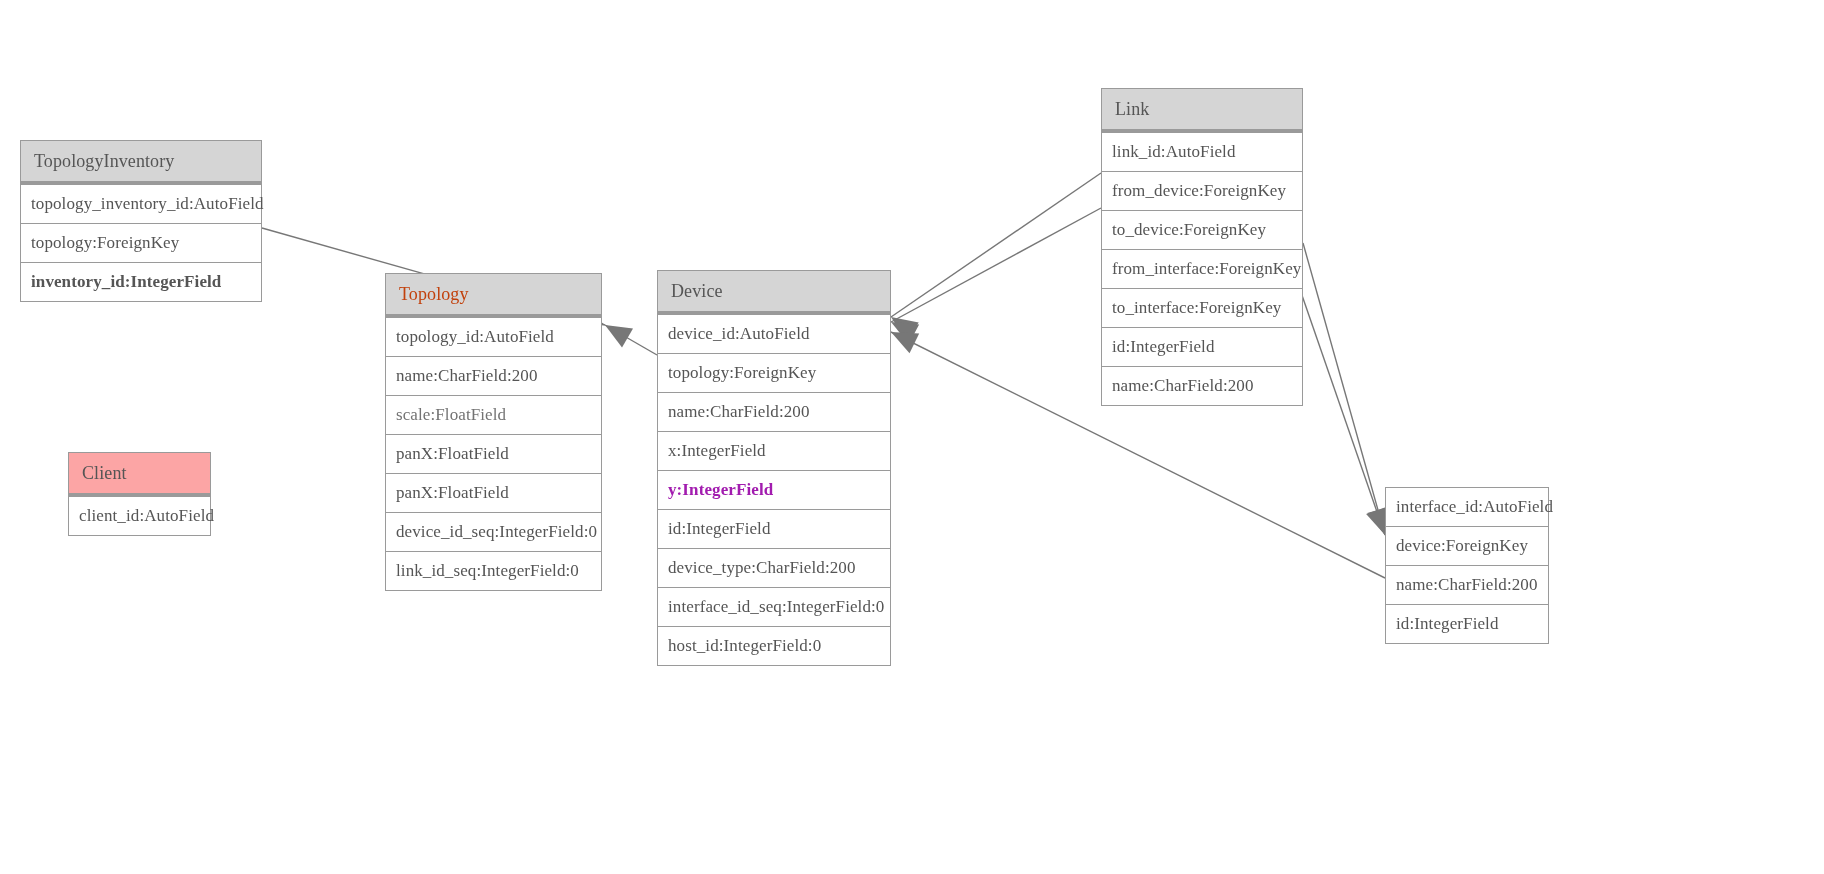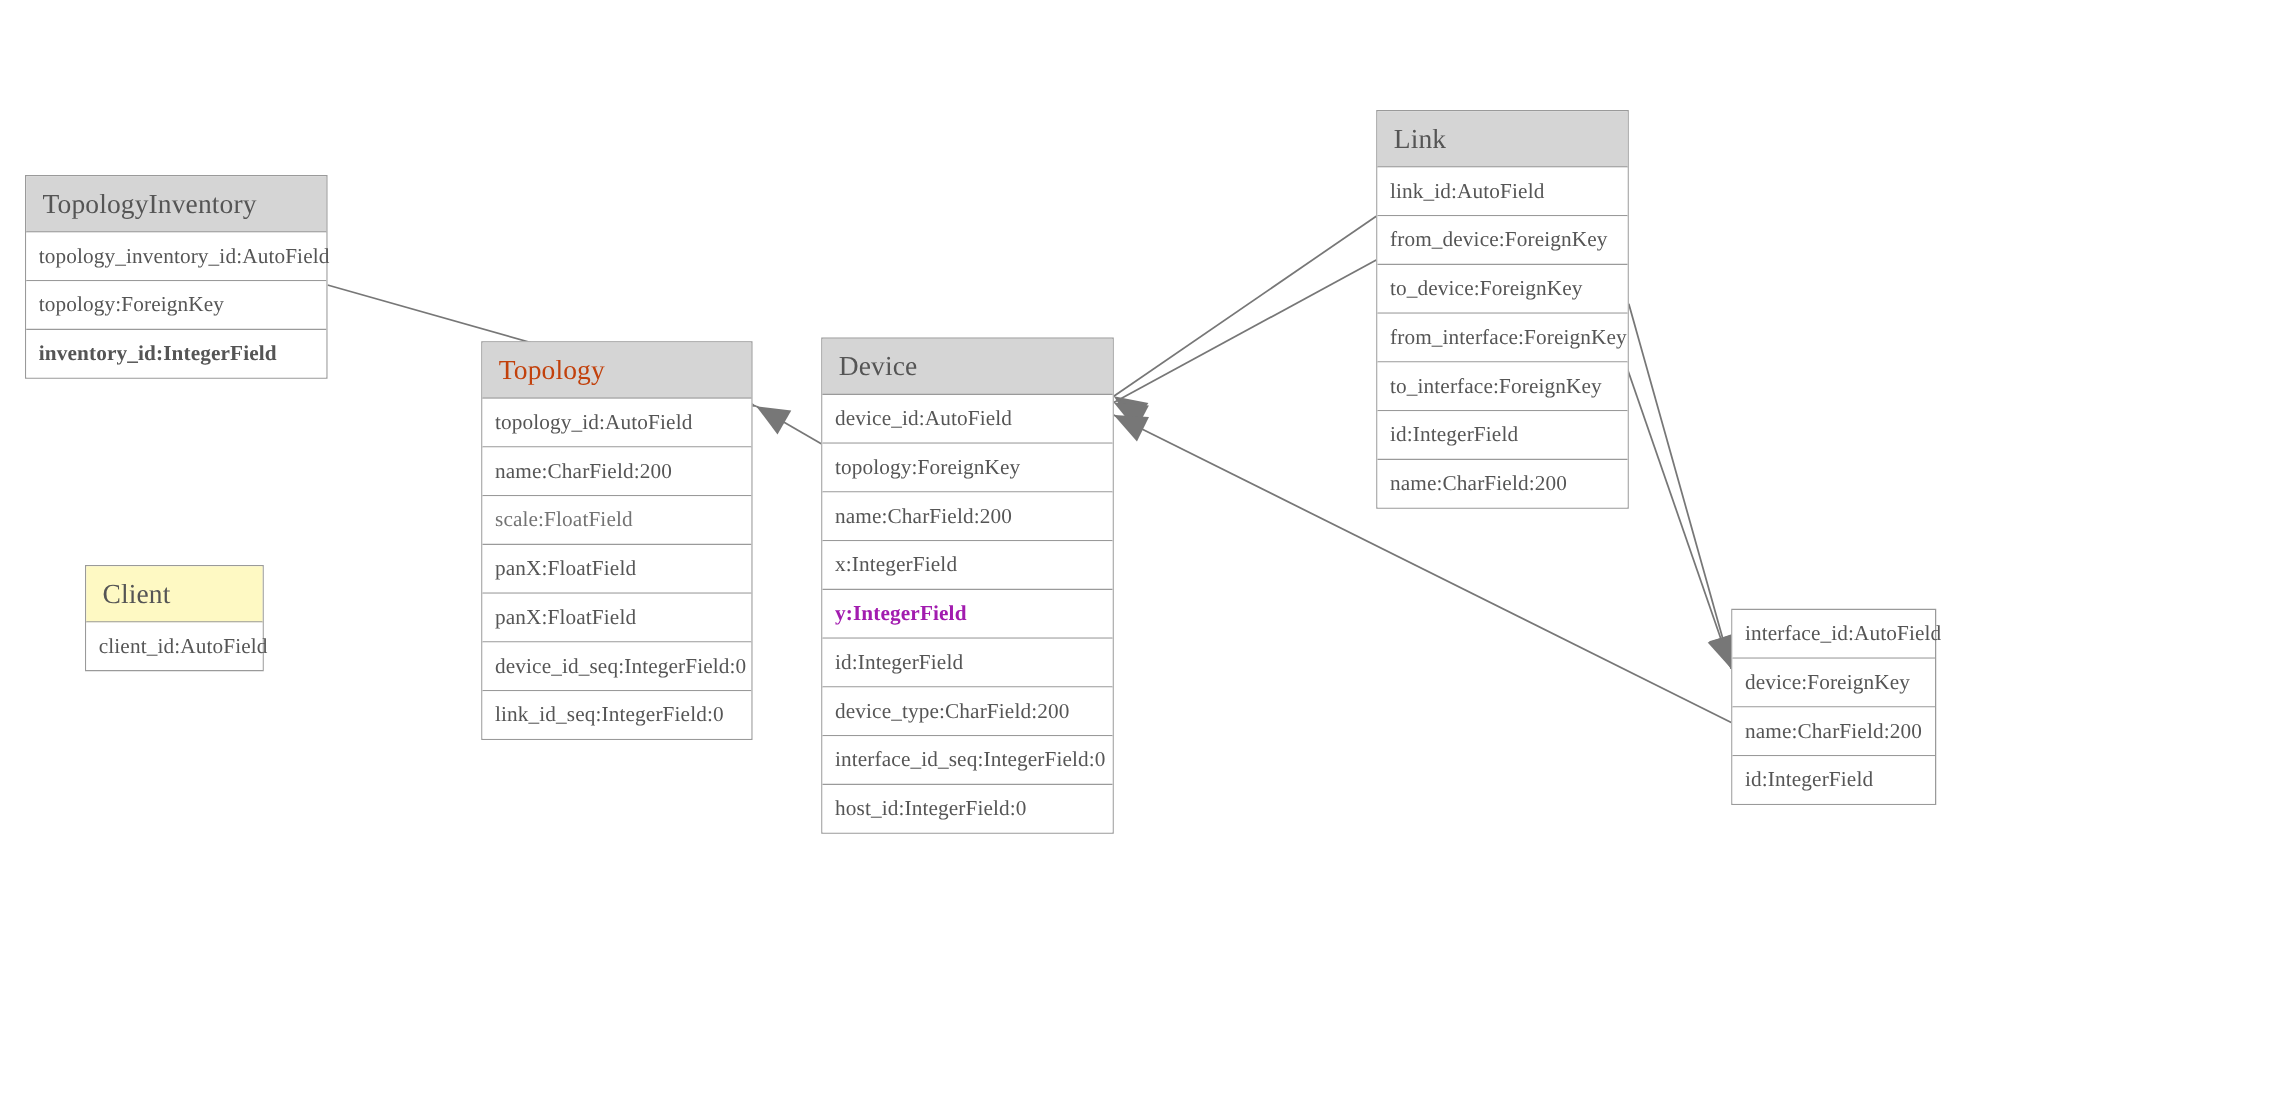--- a/index.html
+++ b/index.html
@@ -26,23 +26,23 @@
   .entity {
     position: absolute;
     box-sizing: border-box;
     border: 1px solid #9a9a9a;
     background: #ffffff;
     z-index: 2;
   }
   .entity-title {
     box-sizing: border-box;
     background: #d5d5d5;
-    border-bottom: 1px solid #15803d;
+    border-bottom: 4px solid #15803d;
     color: #555555;
-    font-size: 22px;
+    font-size: 18px;
     line-height: 1;
     padding: 11px 0 11px 13px;
     white-space: nowrap;
     letter-spacing: 0.1px;
   }
   .entity-field {
     box-sizing: border-box;
     border-bottom: 1px solid #9a9a9a;
     background: #ffffff;
     color: #555555;
@@ -93,21 +93,21 @@
     </svg>
 
   <div id="entity-layer">
       <div class="entity" style="left: 20px; top: 140px; width: 242px; border-color: rgb(154, 154, 154);">
         <div class="entity-title" style="background: rgb(213, 213, 213); color: rgb(85, 85, 85); border-bottom-color: rgb(154, 154, 154);">TopologyInventory</div>
         <div class="entity-field" style="color: rgb(85, 85, 85); border-bottom-color: rgb(154, 154, 154);">topology_inventory_id:AutoField</div>
         <div class="entity-field" style="color: rgb(85, 85, 85); border-bottom-color: rgb(154, 154, 154);">topology:ForeignKey</div>
         <div class="entity-field" style="color: rgb(85, 85, 85); border-bottom-color: rgb(154, 154, 154); font-weight: bold;">inventory_id:IntegerField</div>
       </div>
       <div class="entity" style="left: 68px; top: 452px; width: 143px; border-color: rgb(154, 154, 154);">
-        <div class="entity-title" style="background: #fef9c3; color: rgb(85, 85, 85); border-bottom-color: rgb(154, 154, 154);">Client</div>
+        <div class="entity-title" style="background: #fca5a5; color: rgb(85, 85, 85); border-bottom-color: rgb(154, 154, 154);">Client</div>
         <div class="entity-field" style="color: rgb(85, 85, 85); border-bottom-color: rgb(154, 154, 154);">client_id:AutoField</div>
       </div>
       <div class="entity" style="left: 385px; top: 273px; width: 217px; border-color: rgb(154, 154, 154);">
         <div class="entity-title" style="background: rgb(213, 213, 213); color: #c2410c; border-bottom-color: rgb(154, 154, 154);">Topology</div>
         <div class="entity-field" style="color: rgb(85, 85, 85); border-bottom-color: rgb(154, 154, 154);">topology_id:AutoField</div>
         <div class="entity-field" style="color: rgb(85, 85, 85); border-bottom-color: rgb(154, 154, 154);">name:CharField:200</div>
         <div class="entity-field" style="color: #737373; border-bottom-color: rgb(154, 154, 154);">scale:FloatField</div>
         <div class="entity-field" style="color: rgb(85, 85, 85); border-bottom-color: rgb(154, 154, 154);">panX:FloatField</div>
         <div class="entity-field" style="color: rgb(85, 85, 85); border-bottom-color: rgb(154, 154, 154);">panX:FloatField</div>
         <div class="entity-field" style="color: rgb(85, 85, 85); border-bottom-color: rgb(154, 154, 154);">device_id_seq:IntegerField:0</div>

